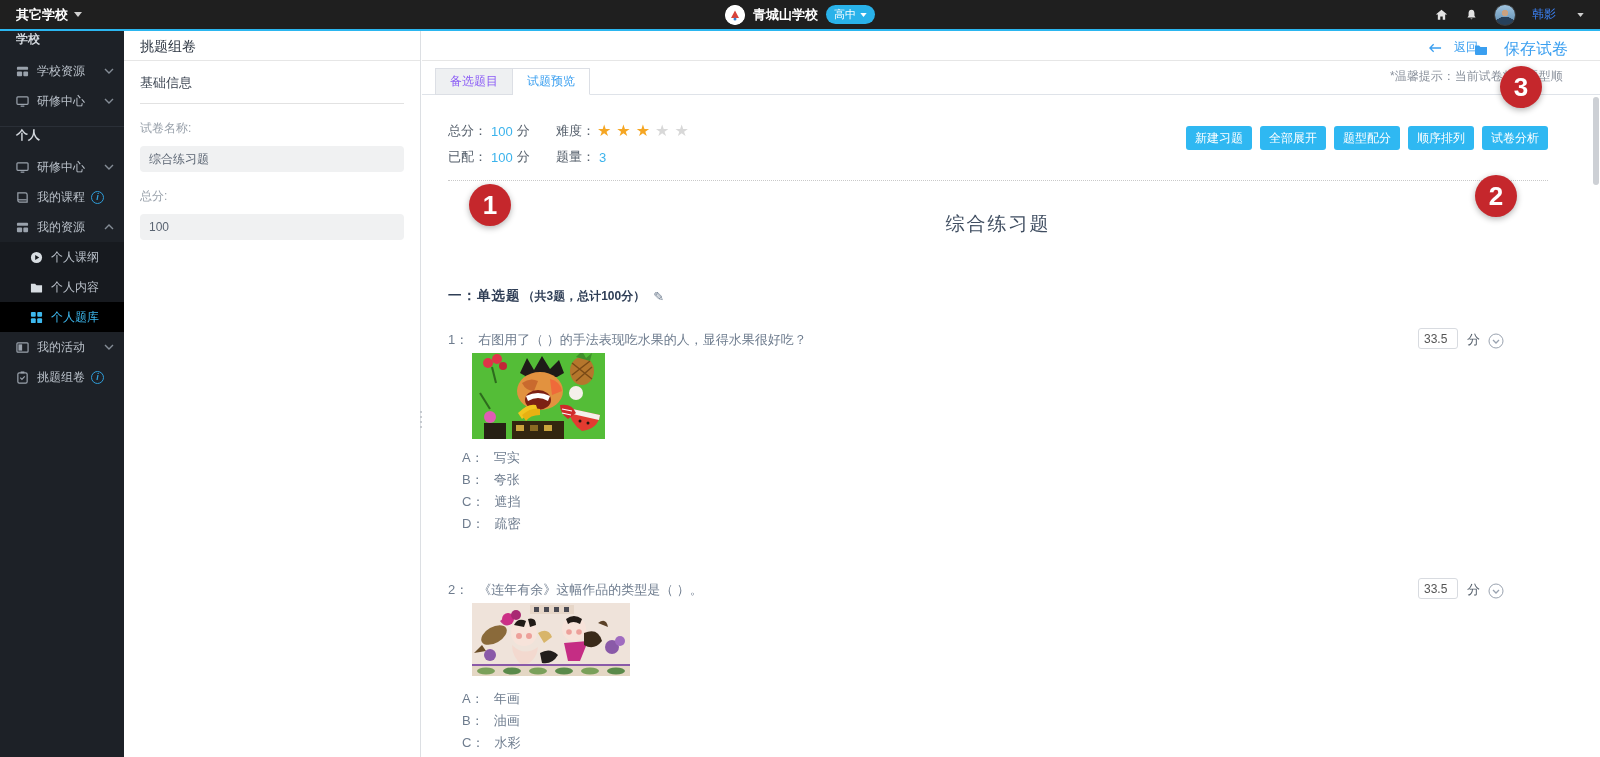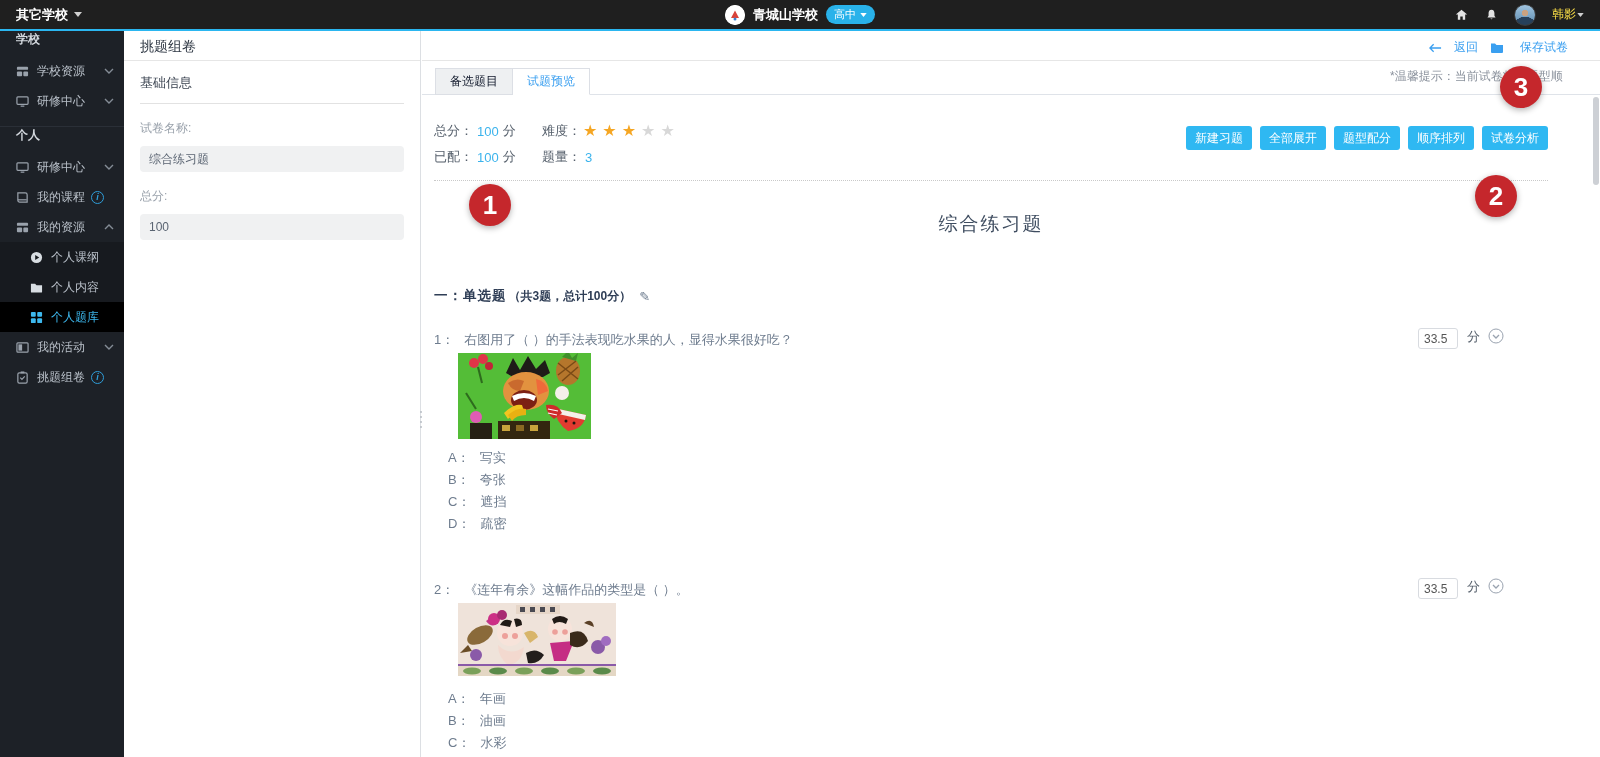--- a/index.html
+++ b/index.html
@@ -28,21 +28,21 @@
   .stage-badge { background:#29b2ea; color:#fff; font-size:11px; border-radius:10px;
     padding:2px 8px; display:flex; align-items:center; gap:4px; cursor:pointer; }
   .topbar-right { margin-left:auto; margin-right:16px; display:flex; align-items:center; gap:16px; }
   .icon-btn { cursor:pointer; }
   .avatar { width:22px; height:22px; border-radius:50%;
     background:
       radial-gradient(circle at 50% 118%, #26415c 0 46%, transparent 47%),
       radial-gradient(circle at 50% 40%, #c9a281 0 19%, transparent 20%),
       linear-gradient(180deg,#9fc3de,#5e8cb0);
     border:1px solid #3a3a3a; cursor:pointer; }
-  .user-name { color:#fde047; font-size:12px; display:flex; align-items:center; gap:1px; cursor:pointer; }
+  .user-name { color:#3b82f6; font-size:12px; display:flex; align-items:center; gap:21px; cursor:pointer; }
 
   
   .sidebar { position:absolute; top:31px; left:0; width:124px; bottom:0;
     background:#1d2127; color:#b9c0c9; font-size:12px; }
   .side-section-label { padding:0 0 8px 16px; color:#d3d8de; font-weight:bold; }
   .side-item { height:30px; display:flex; align-items:center; padding-left:16px;
     position:relative; cursor:pointer; }
   .side-item .s-icon { width:13px; height:13px; color:#9aa2ac; flex:0 0 13px; }
   .side-item .s-label { margin-left:8px; white-space:nowrap; }
   .side-item .chev { position:absolute; right:10px; color:#848c96; }
@@ -77,33 +77,33 @@
     display:flex; flex-direction:column; align-items:center; justify-content:center;
     gap:3px; cursor:col-resize; z-index:5; }
   .resize-dots i { width:2px; height:2px; border-radius:50%; background:#b9bec5; }
 
   
   .main { position:absolute; left:422px; top:31px; right:0; bottom:0; background:#fff; }
   .main-header { height:30px; border-bottom:1px solid #e6e6e6; position:relative; }
   .back-link { position:absolute; right:122px; top:8px; display:flex; align-items:center;
     gap:12px; color:#3a9ff0; font-size:12px; cursor:pointer; }
   .save-link { position:absolute; right:32px; top:8px; display:flex; align-items:center;
-    gap:16px; color:#3a9ff0; font-size:12px; cursor:pointer; }
+    gap:16px; color:#3a9ff0; font-size:16px; cursor:pointer; }
 
   .tabs-row { height:34px; border-bottom:1px solid #dfe3e9; position:relative;
     display:flex; align-items:flex-end; padding-left:13px; }
-  .tab { height:27px; line-height:25px; padding:0 14px; font-size:12px; color:#0f172a;
+  .tab { height:27px; line-height:25px; padding:0 14px; font-size:12px; color:#8b5cf6;
     background:#eef0f2; border:1px solid #dcdfe5; cursor:pointer; margin-bottom:-1px; }
   .tab + .tab { border-left:none; }
   .tab.active { background:#fff; color:#3a9ff0; border-bottom:1px solid #fff; }
   .tip-text { position:absolute; left:968px; bottom:9px; font-size:12px; color:#8a919c;
     white-space:nowrap; }
 
   .content { position:absolute; top:65px; left:0; right:0; bottom:0;
-    padding:0 52px 0 12px; overflow:hidden; }
+    padding:0 52px 0 26px; overflow:hidden; }
 
   .stats-bar { margin-top:22px; height:52px; position:relative; }
   .stats-row { display:flex; align-items:center; height:26px; }
   .stat-pair { display:flex; align-items:center; width:108px; }
   .stat-pair.second { width:auto; }
   .stat-label { color:#56606c; }
   .stat-value { color:#3bb3ec; margin:0 4px; }
   .stars { display:flex; gap:5px; font-size:16px; line-height:1; margin-left:2px; }
   .star { color:#d8d8d8; }
   .star.filled { color:#f5a623; }
@@ -121,21 +121,21 @@
   .section-heading { font-weight:bold; font-size:13.5px; letter-spacing:1px; }
   .section-meta { font-weight:bold; font-size:12px; margin-left:2px; }
   .pencil-icon { margin-left:8px; color:#6b7a8d; font-size:13px; cursor:pointer; }
 
   .question { margin-top:26px; position:relative; color:#6e7c8e; }
   .q-line { display:flex; gap:10px; font-size:13px; }
   .q-image-wrap { margin:4px 0 0 24px; }
   .q-image { border:0; display:block; }
   .options { margin-top:8px; margin-left:14px; }
   .option { height:22px; line-height:22px; font-size:13px; display:flex; gap:10px; }
-  .score-ctl { position:absolute; top:-3px; right:44px; display:flex; align-items:flex-start; }
+  .score-ctl { position:absolute; top:-3px; right:44px; display:flex; align-items:flex-end; }
   .score-input { width:40px; height:21px; border:1px solid #d8dbe0; border-radius:3px;
     font-size:12px; color:#555; padding:0 5px; outline:none;
     font-family:"Liberation Sans","DejaVu Sans",sans-serif; }
   .score-unit { margin:0 8px 0 9px; color:#56606c; font-size:13px; }
   .score-drop { cursor:pointer; }
   .q2 { margin-top:46px; }
   .q2 .options { margin-top:12px; }
 
   
   .anno-badge { position:absolute; width:42px; height:42px; border-radius:50%;

